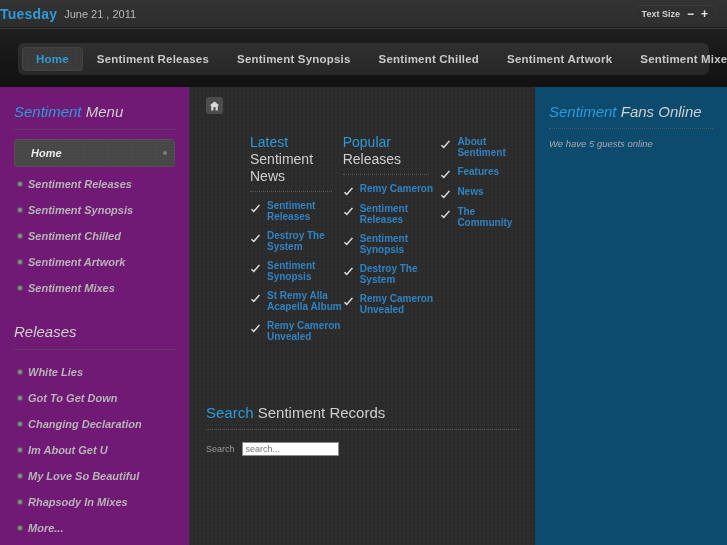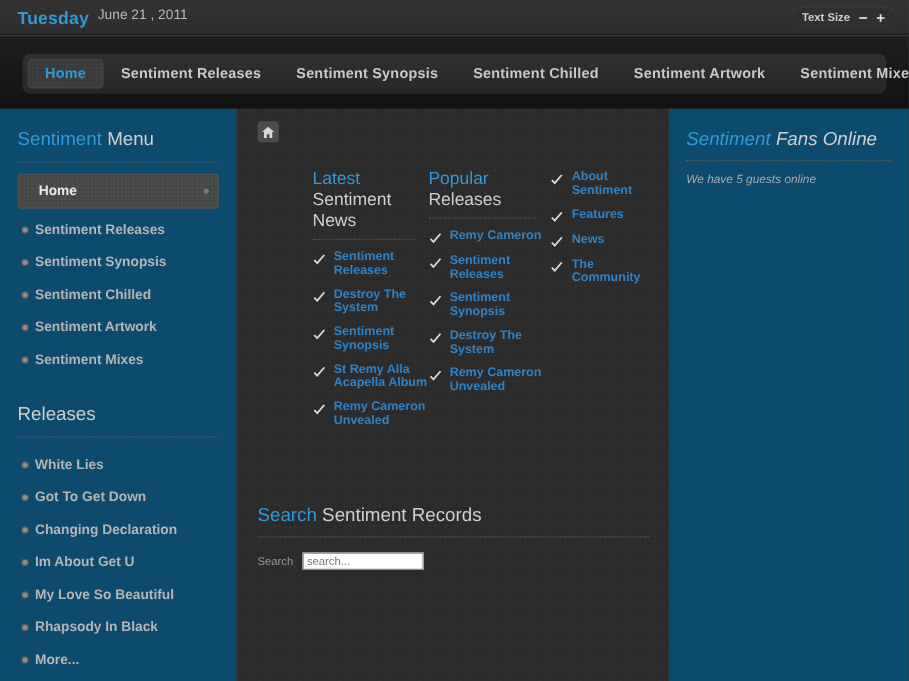--- a/index.html
+++ b/index.html
@@ -11,21 +11,21 @@
   }
   a { text-decoration: none; }
 
   
   #topbar {
     position: absolute; left:0; top:0; width:727px; height:28px;
     background: linear-gradient(#333333, #2d2d2d);
     border-bottom: 1px solid #1b1b1b;
     display:flex; align-items:center;
   }
-  #date-block { display:flex; align-items:flex-start; padding-left:14px; }
+  #date-block { display:flex; align-items:center; }
   #day-name {
     color:#2f9ada; font-size:14px; font-weight:bold; letter-spacing:0.2px;
   }
   #date-text { color:#b9b9b9; font-size:11px; margin-left:7px; }
   #textsize-widget {
     margin-left:auto; margin-right:10px;
     background:#303030; border-radius:10px;
     height:18px; display:flex; align-items:center;
     padding:0 9px; gap:7px;
     box-shadow: inset 0 1px 0 #3d3d3d;
@@ -55,23 +55,24 @@
     background-image: radial-gradient(rgba(255,255,255,0.045) 1px, transparent 1px);
     background-size: 3px 3px;
     box-shadow: inset 0 0 0 1px #454545;
   }
 
   
   #page { position:absolute; left:0; top:87px; width:727px; height:458px; }
 
   #left-col {
     position:absolute; left:0; top:0; width:190px; height:458px;
-    background:#0c4a6e;
+    background:#701a75;
     border-right:1px solid #343434;
     padding:16px 14px 0 14px;
+    font-style:italic;
   }
   #main-col {
     position:absolute; left:190px; top:0; width:345px; height:458px;
     background:#2b2b2b;
     background-image: radial-gradient(rgba(255,255,255,0.018) 1px, transparent 1px);
     background-size: 4px 4px;
     padding:10px 16px 0 16px;
   }
   #right-col {
     position:absolute; left:535px; top:0; width:192px; height:458px;
@@ -266,21 +267,21 @@
         </li>
         <li>
           <a class="sb-link">
             <span class="dot"></span>
             <span>My Love So Beautiful</span>
           </a>
         </li>
         <li>
           <a class="sb-link">
             <span class="dot"></span>
-            <span>Rhapsody In Black</span>
+            <span>Rhapsody In Mixes</span>
           </a>
         </li>
         <li>
           <a class="sb-link">
             <span class="dot"></span>
             <span>More...</span>
           </a>
         </li>
       </ul>
   </div>

